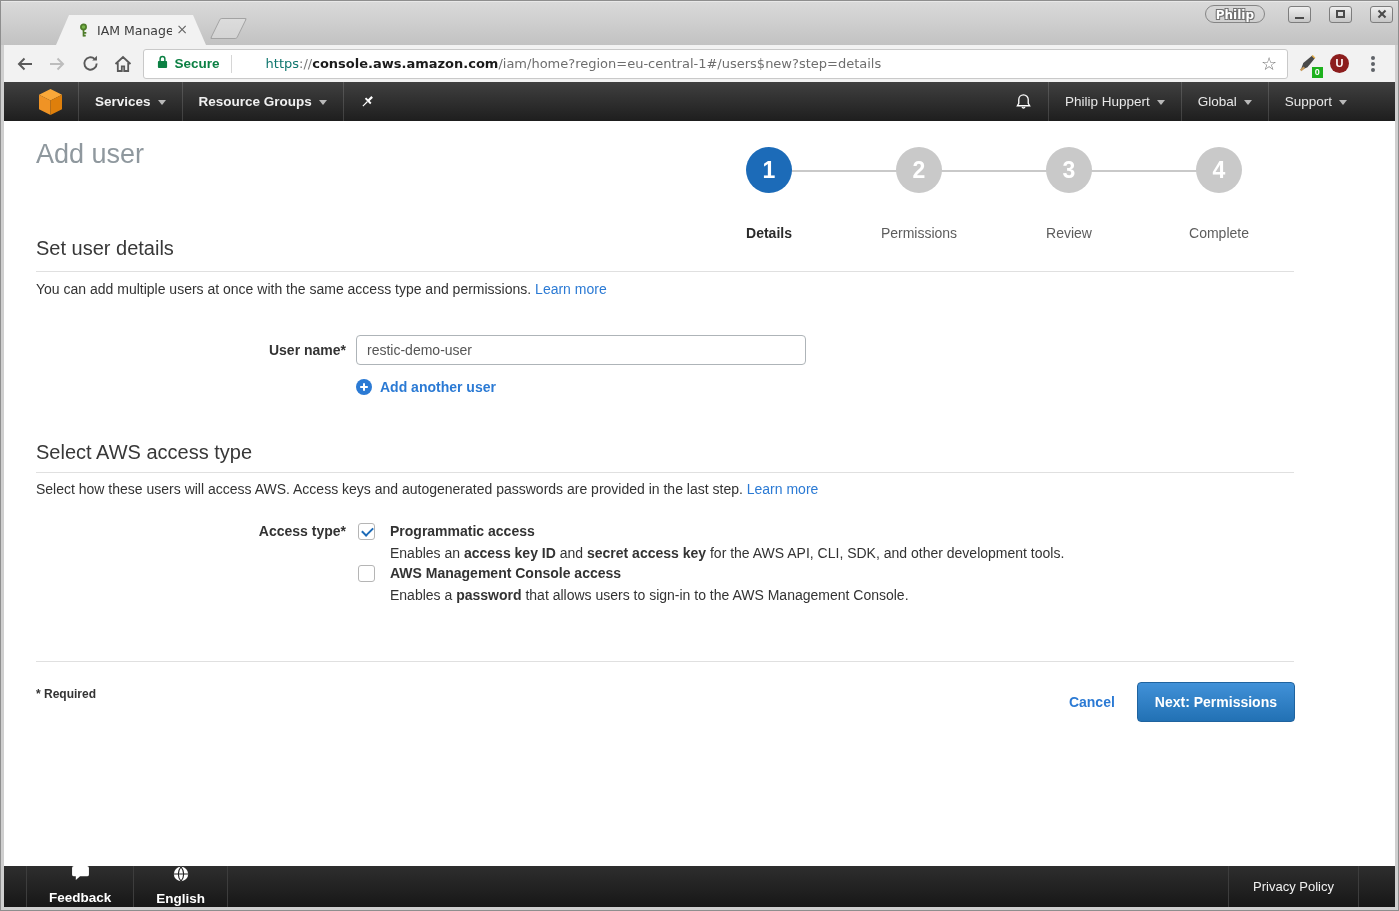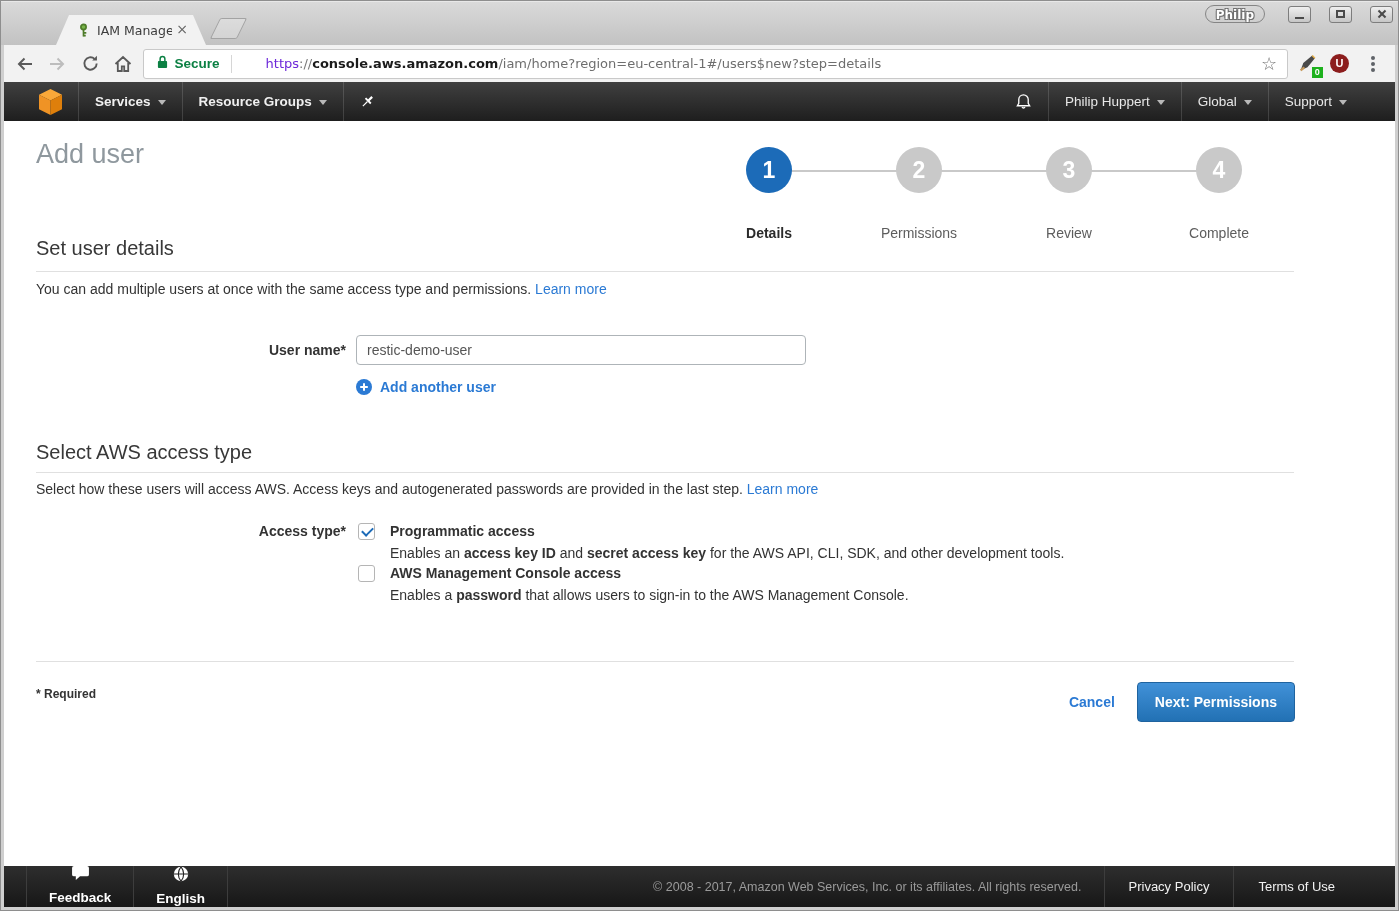--- a/index.html
+++ b/index.html
@@ -68,21 +68,21 @@
   .nav-icon { width:24px; height:24px; margin-left:9px; display:flex; align-items:center; justify-content:center; }
   .omnibox {
     position:relative; margin-left:8px; width:1163px; height:30px;
     background:#ffffff; border:1px solid #c9c9c9; border-radius:3px;
     display:flex; align-items:center; padding:0 8px 0 13px;
     font-size:13.5px;
   }
   .secure { color:#0b8043; font-weight:bold; margin-left:7px; }
   .om-div { width:1px; height:18px; background:#d6d6d6; margin:0 11px; }
   .url { white-space:nowrap; overflow:hidden; flex:1; font-family:"DejaVu Sans", sans-serif; font-size:13px; }
-  .url .scheme { color:#6d28d9;padding-left:23px; }
+  .url .scheme { color:#0f766e;padding-left:23px; }
   .url .sep { color:#777; }
   .url .host { color:#1b1b1b; font-weight:bold; }
   .url .path { color:#6e6e6e; }
   .star { width:20px; height:20px; color:#767676; font-size:18px; line-height:20px; text-align:center; }
   .star::before { content:"☆"; }
   .ext { position:relative; width:24px; height:24px; margin-left:8px; display:flex; align-items:center; justify-content:center; }
   .ext-badge {
     position:absolute; right:-3px; bottom:-2px; background:#1db11d; color:#fff;
     font-size:9px; font-weight:bold; padding:0 3px; line-height:11px;
   }
@@ -386,19 +386,17 @@
     <div class="ft-item">
       <svg viewBox="0 0 16 16" width="16" height="16">
           <circle cx="8" cy="8" r="7.2" fill="#fff"></circle>
           <path d="M8 .8a11 11 0 0 0 0 14.4M8 .8a11 11 0 0 1 0 14.4M.8 8h14.4" stroke="#222" stroke-width="1.1" fill="none"></path>
         </svg>
       <span>English</span>
     </div>
     <div class="ft-div"></div>
   </div>
   <div class="ft-right">
-    <div class="ft-copy">© 2008 - 2017, Amazon Web Services, Inc. or its affiliates. All rights reserved.</div>
     <div class="ft-div"></div>
     <div class="ft-link">Privacy Policy</div>
     <div class="ft-div"></div>
-    <div class="ft-link">Terms of Use</div>
   </div>
 </div>
 
 </body></html>

